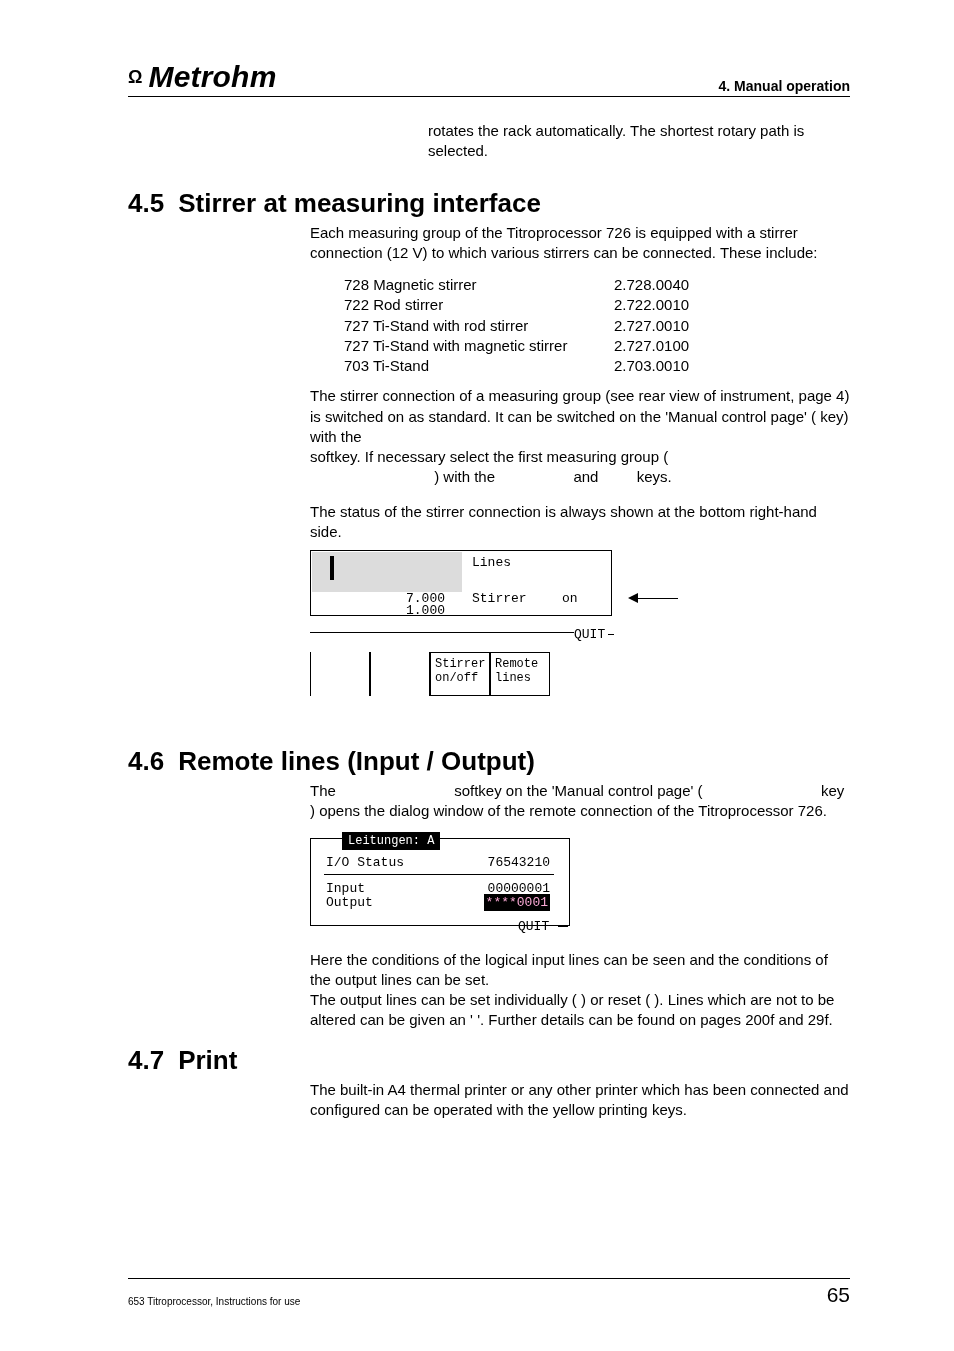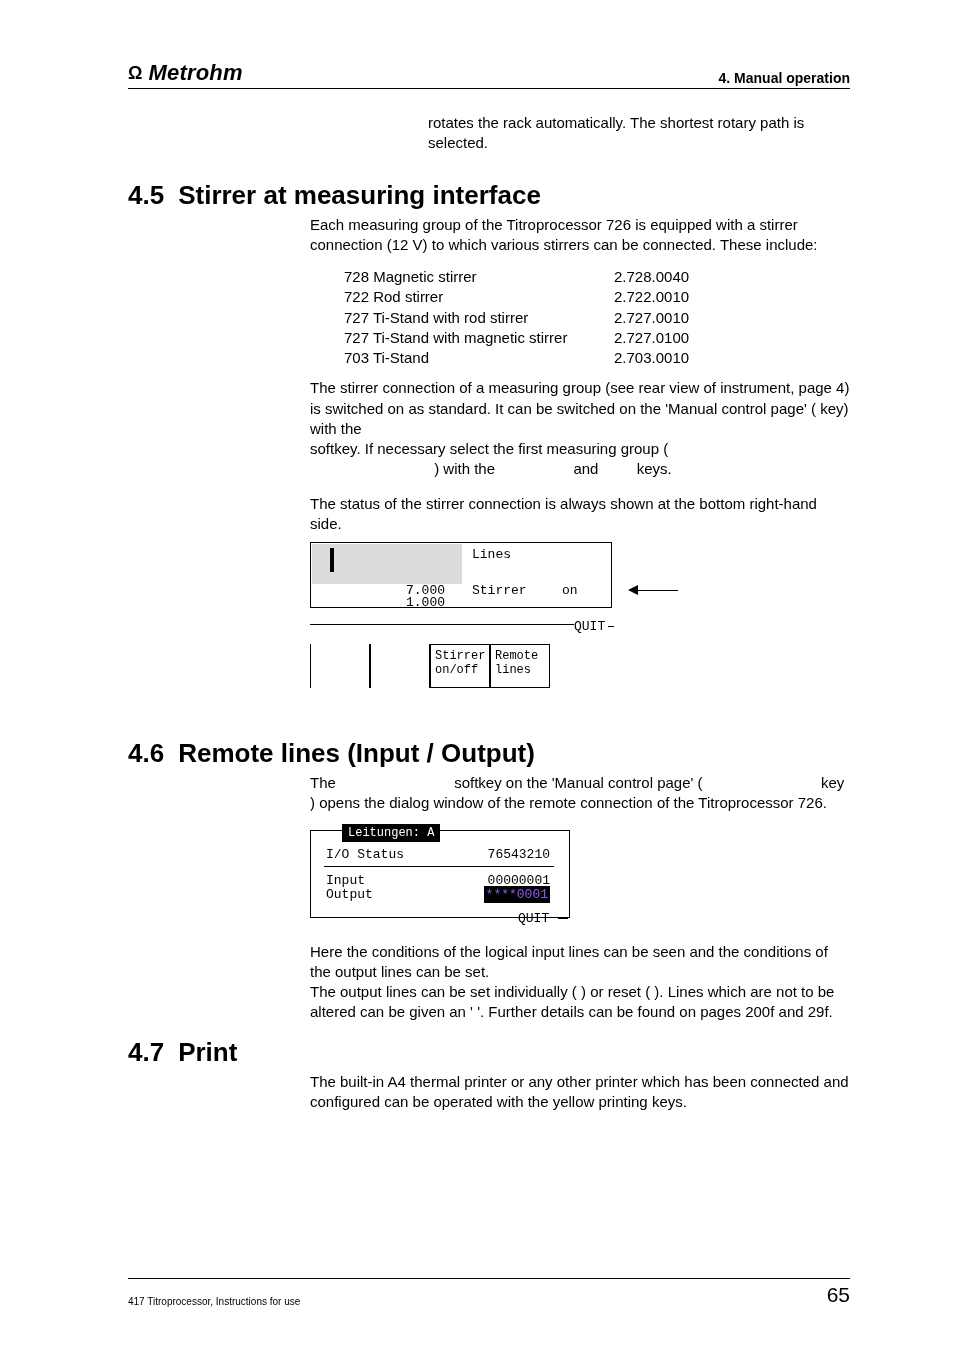--- a/index.html
+++ b/index.html
@@ -16,21 +16,21 @@
   .header-row {
     display: flex;
     justify-content: space-between;
     align-items: flex-end;
     border-bottom: 1.5px solid #000;
     padding-bottom: 2px;
     margin-bottom: 24px;
   }
   .logo-group { display: flex; align-items: center; gap: 6px; }
   .ohm-icon { font-size: 18px; line-height: 1; font-weight: bold; }
-  .logo-text { font-weight: 900; font-style: italic; font-size: 22px; letter-spacing: 0.2px; }
+  .logo-text { font-weight: 900; font-style: italic; font-size: 30px; letter-spacing: 0.2px; }
   .sect-label { font-weight: 900; font-size: 14px; }
   .body-col { margin-left: 182px; font-size: 15px; line-height: 1.35; }
   .h2-row {
     font-weight: 900;
     font-size: 26px;
     margin: 26px 0 4px 0;
     display: flex;
     gap: 14px;
   }
   .tbl { margin-top: 12px; margin-bottom: 6px; }
@@ -63,21 +63,21 @@
     border-bottom:5px solid transparent;
   }
   
   .diag2 { position: relative; width: 216px; height: 106px; margin-top:8px; margin-bottom: 14px; }
   .diag2 .outer { position:absolute; left:0; top:8px; width:258px; height:86px; border:1px solid #000; }
   .diag2 .titlebar { position:absolute; left:32px; top:2px; background:#000; color:#fff; padding:1px 6px; font-size:12px; }
   .diag2 .row1 { position:absolute; left:16px; top:24px; width:224px; display:flex; justify-content:space-between; }
   .diag2 .hr2 { position:absolute; left:14px; top:44px; width:230px; border-top:1px solid #000; }
   .diag2 .row2 { position:absolute; left:16px; top:50px; width:224px; display:flex; justify-content:space-between; }
   .diag2 .row3 { position:absolute; left:16px; top:64px; width:224px; display:flex; justify-content:space-between; }
-  .diag2 .inv { background:#000; color:#8b5cf6; padding:0 2px; }
+  .diag2 .inv { background:#000; color:#f9a8d4; padding:0 2px; }
   .diag2 .quit2 { position:absolute; left:208px; top:88px; }
   .diag2 .quitline2 { position:absolute; left:248px; top:96px; width:10px; border-top:1px solid #000; }
   .footer {
     position: absolute;
     left: 128px; right: 104px; bottom: 44px;
     display: flex; justify-content: space-between; align-items: flex-end;
     border-top: 1.5px solid #000;
     padding-top: 4px;
     font-size: 10px;
   }
@@ -204,15 +204,15 @@
 <div class="body-col">Here the conditions of the logical input lines  can be seen and the conditions of the output lines can be set.</div>
 <div class="body-col">The output lines can be set individually (  ) or reset (  ). Lines which are not to be altered can be given an ' '. Further details can be found on pages 200f and 29f.</div>
 
 <div class="h2-row" style="margin-top:14px;">
   <span>4.7</span>
   <span>Print</span>
 </div>
 <div class="body-col">The built-in A4 thermal printer or any other printer which has been connected and configured can be operated with the yellow printing keys.</div>
 
 <div class="footer">
-  <span>417 Titroprocessor, Instructions for use</span>
+  <span>653 Titroprocessor, Instructions for use</span>
   <span class="pn">65</span>
 </div>
 
 </body></html>

